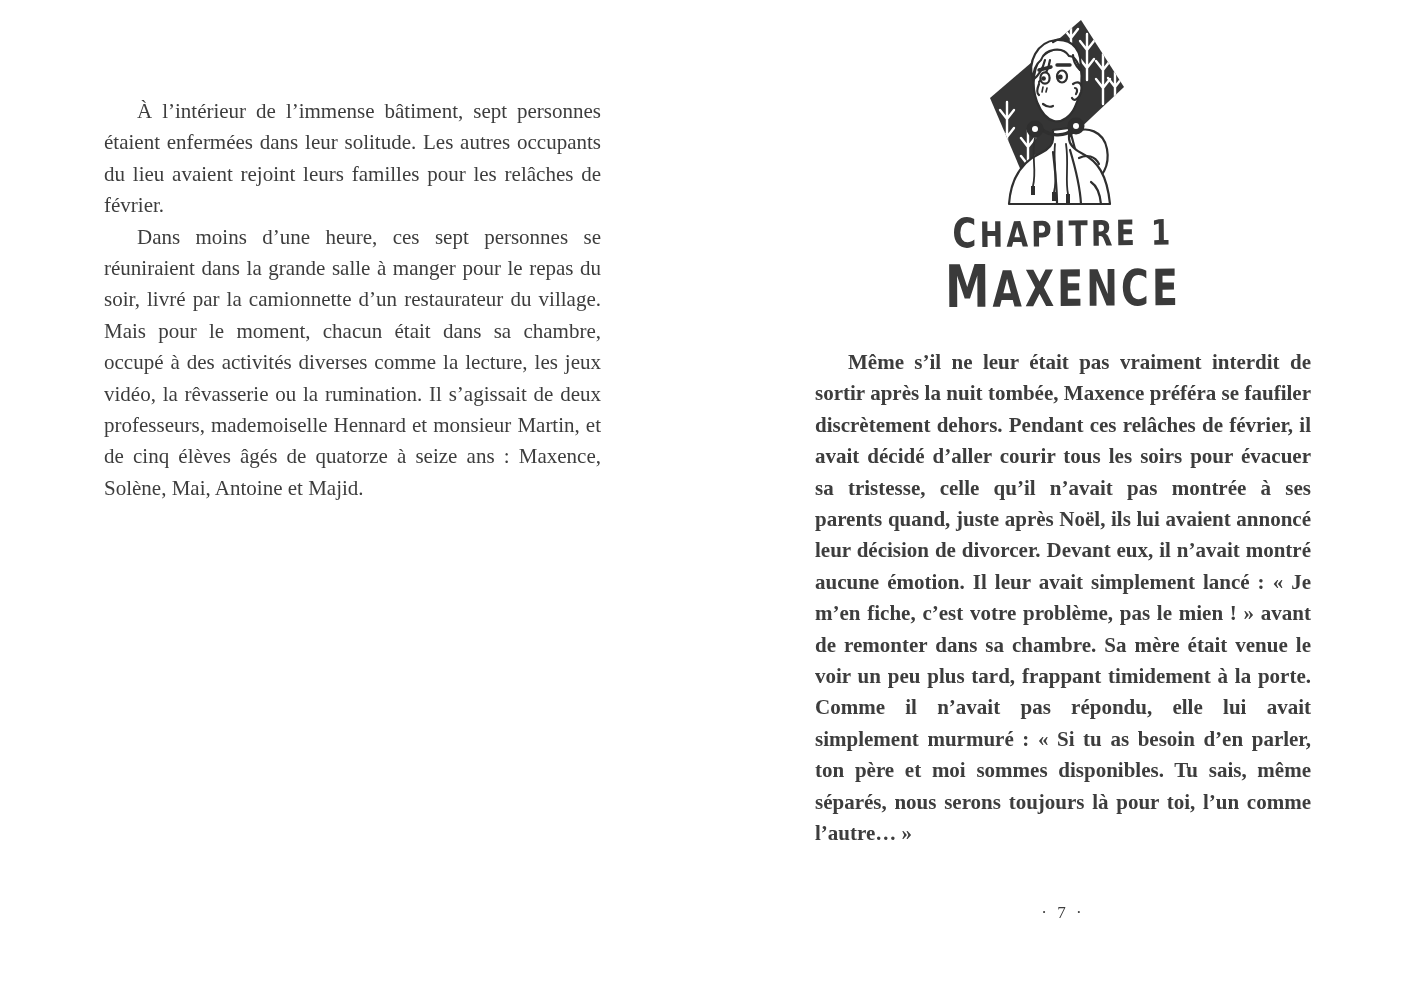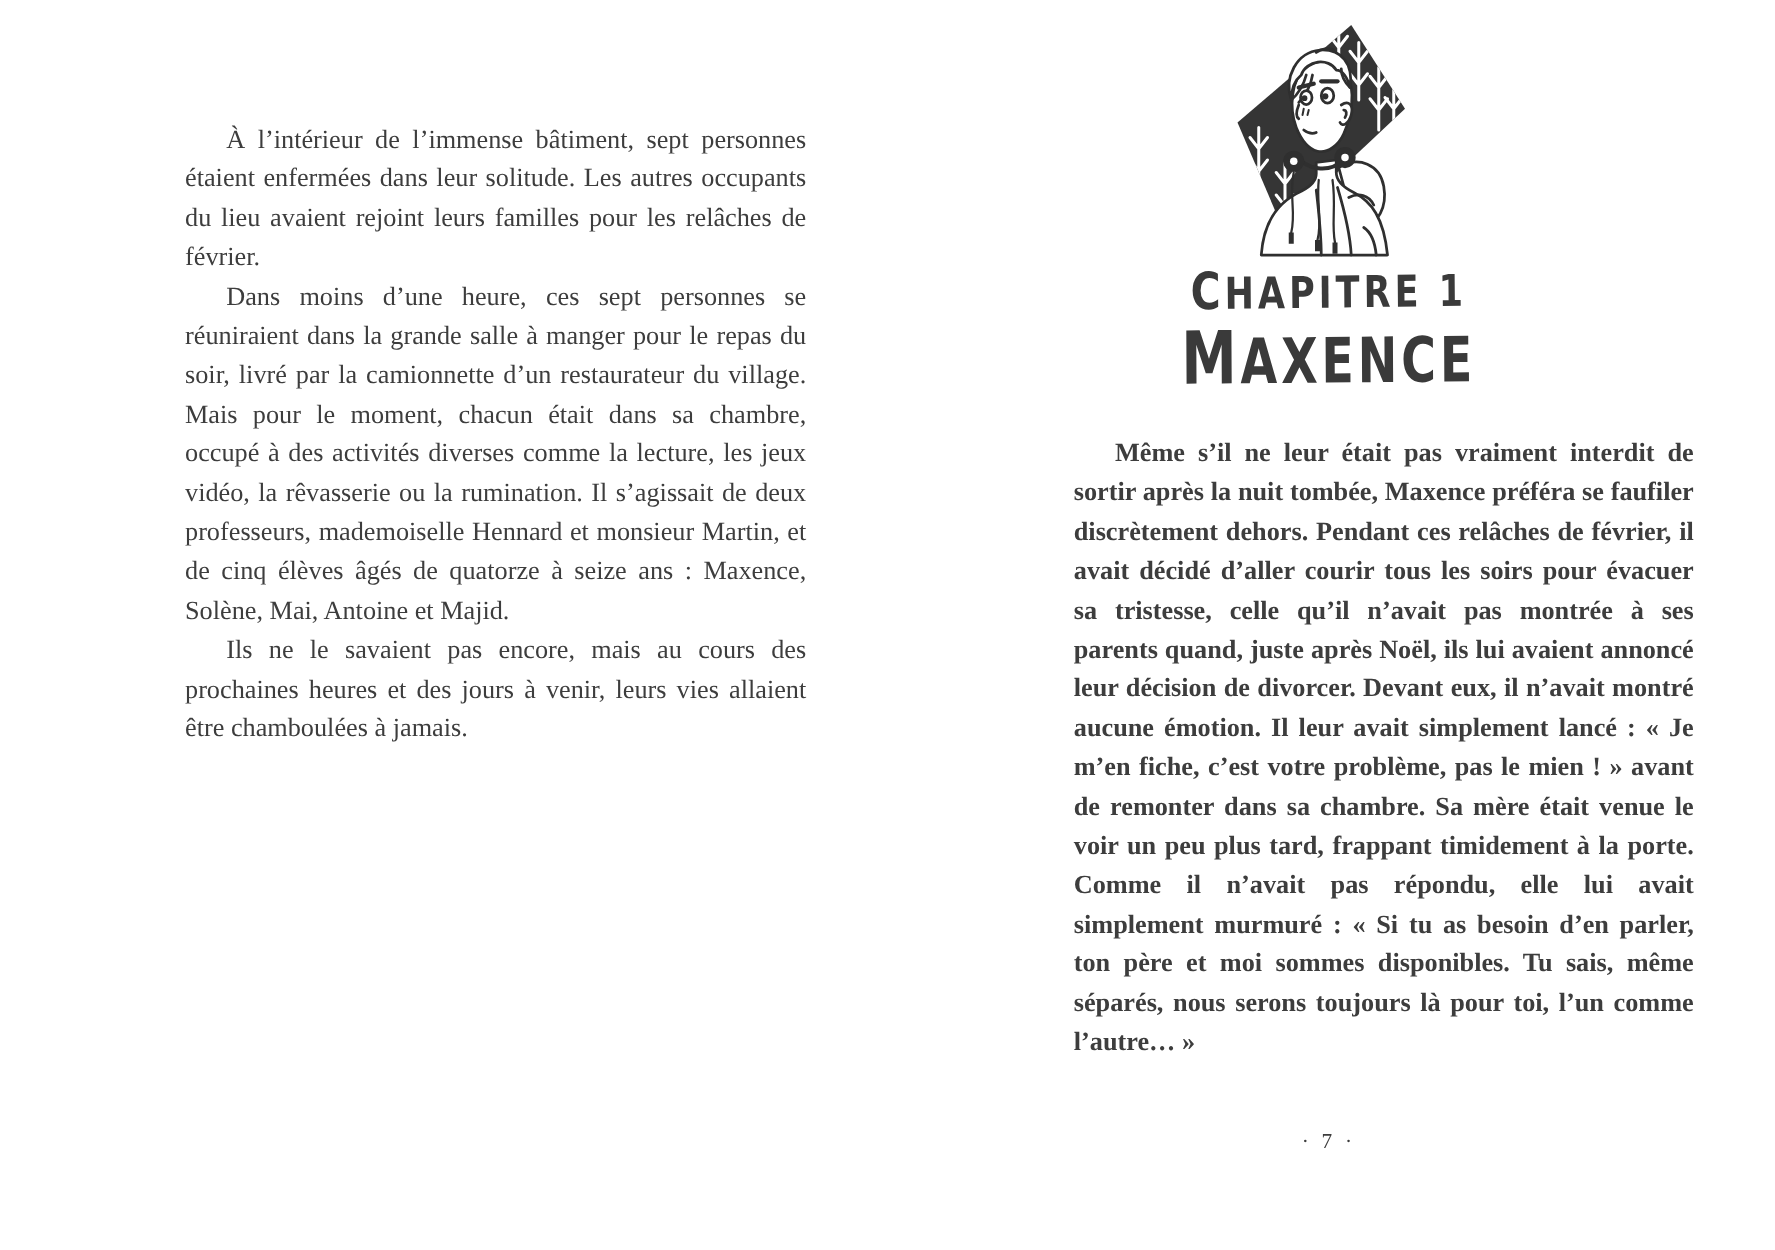--- a/index.html
+++ b/index.html
@@ -18,21 +18,20 @@
     background: #ffffff;
   }
   
   .page-column {
     position: absolute;
     color: #3d3d3d;
     font-size: 21px;
     line-height: 31.4px;
     text-align: justify;
     text-justify: inter-word;
-    margin-left: 44px;
   }
   .page-column p {
     margin: 0;
     text-indent: 33px;
   }
   #left-column  { left: 104px; top: 96px;  width: 497px; }
   #right-column { left: 815px; top: 347px; width: 496px; font-weight: bold; }
 
   
   .chapter-heading {
@@ -82,21 +81,20 @@
   }
 </style>
 </head>
 <body>
 
 <div class="spread">
 
   <div class="page-column" id="left-column">
     <p>À l’intérieur de l’immense bâtiment, sept personnes étaient enfermées dans leur solitude. Les autres occupants du lieu avaient rejoint leurs familles pour les relâches de février.</p>
     <p>Dans moins d’une heure, ces sept personnes se réuniraient dans la grande salle à manger pour le repas du soir, livré par la camionnette d’un restaurateur du village. Mais pour le moment, chacun était dans sa chambre, occupé à des activités diverses comme la lecture, les jeux vidéo, la rêvasserie ou la rumination. Il s’agissait de deux professeurs, mademoiselle Hennard et monsieur Martin, et de cinq élèves âgés de quatorze à seize ans : Maxence, Solène, Mai, Antoine et Majid.</p>
-    <p>Ils ne le savaient pas encore, mais au cours des prochaines heures et des jours à venir, leurs vies allaient être chamboulées à jamais.</p>
   </div>
 
   <svg id="illustration" viewBox="0 0 172 192" fill="none" stroke="#2f2f2f" stroke-width="2.2" stroke-linecap="round" stroke-linejoin="round">
     <defs>
       <clipPath id="diamond-clip">
         <polygon points="7,84 98,6 141,73 42,166"></polygon>
       </clipPath>
     </defs>
 
     <g>

